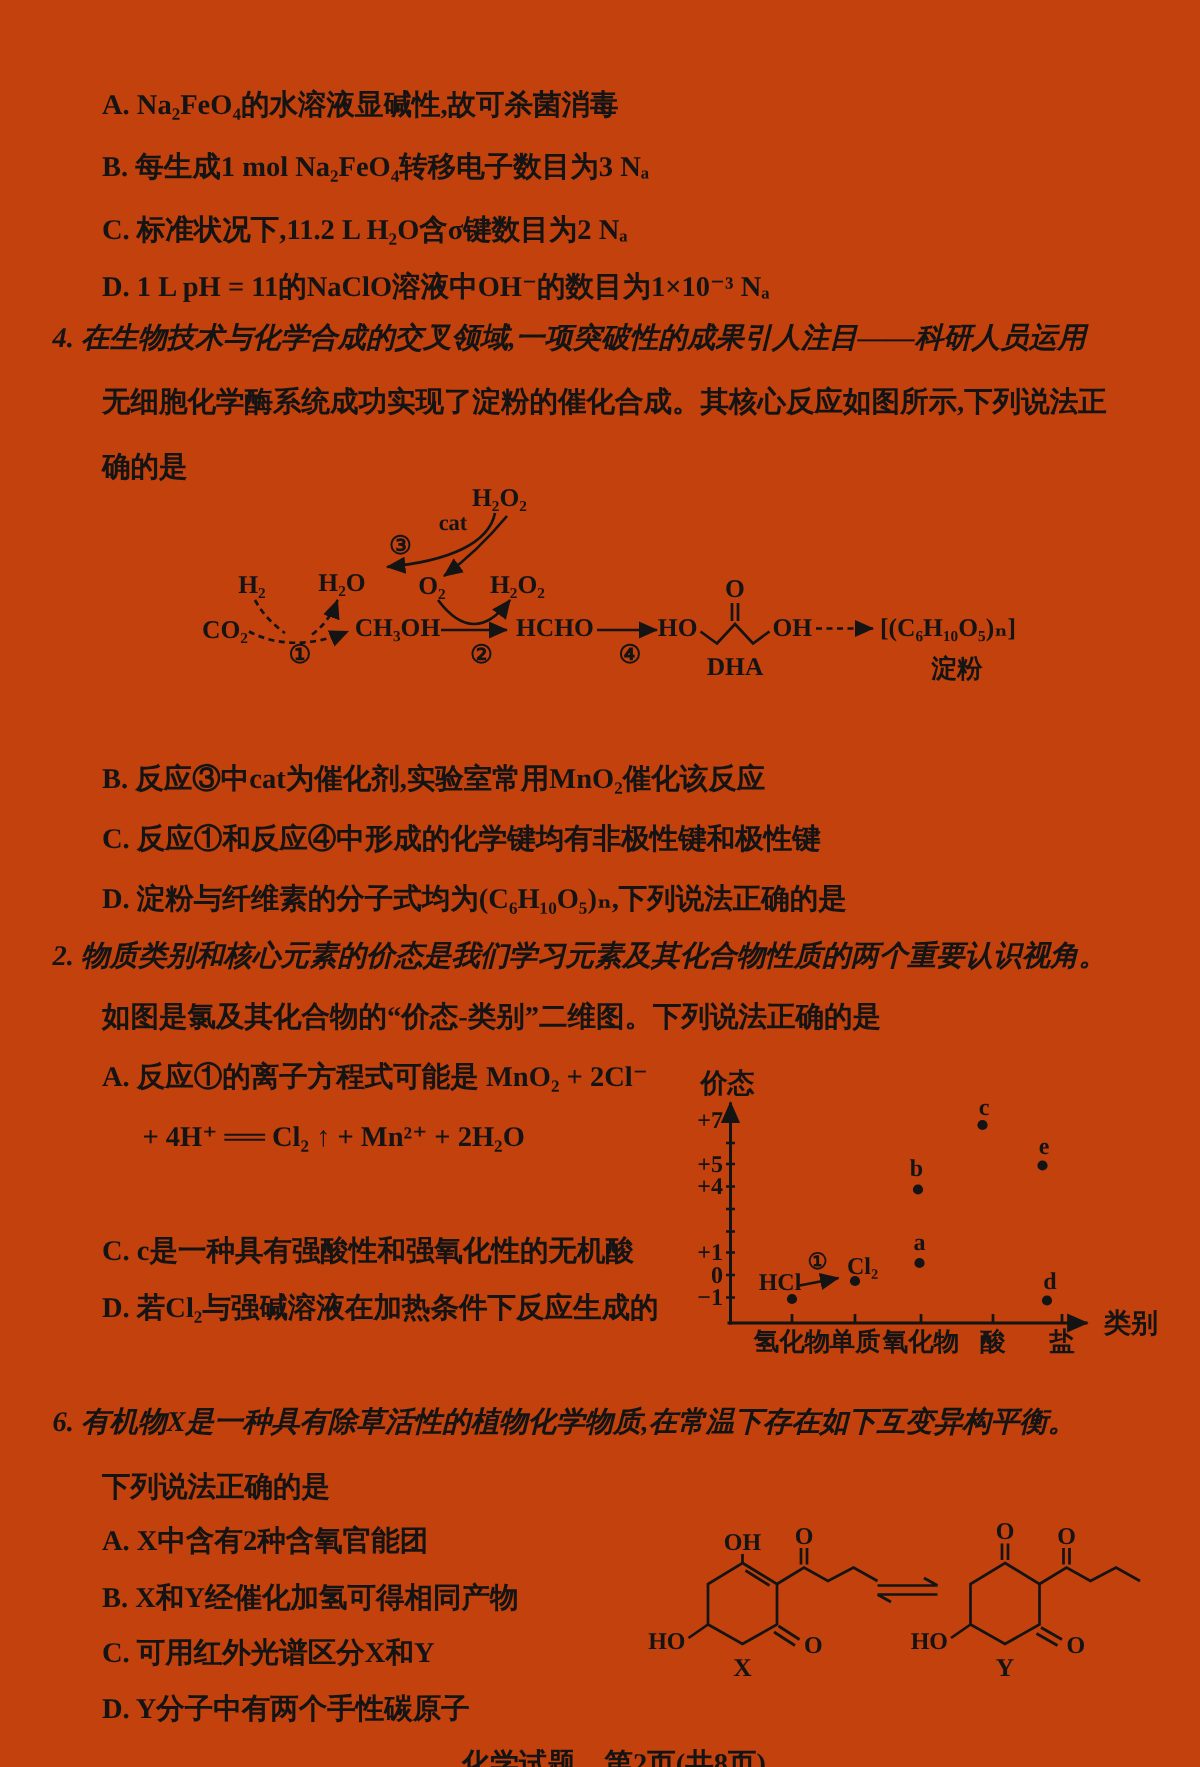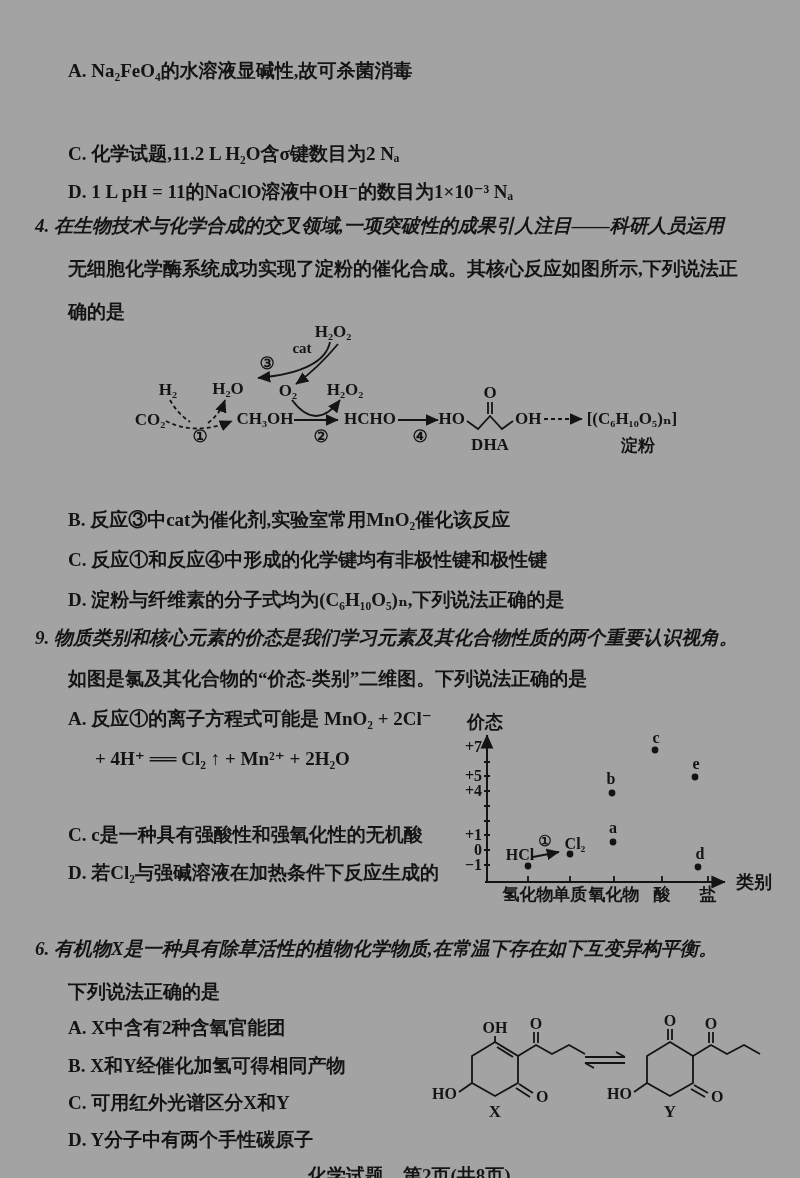--- a/index.html
+++ b/index.html
@@ -1,16 +1,16 @@
 <!DOCTYPE html>
 <html><head>
 <meta charset="utf-8">
 <style>
   html,body{margin:0;padding:0;background:#fff;}
-  .page{position:relative;width:800px;height:1178px;background:#a3a3a3;overflow:hidden;
+  .page{position:relative;width:800px;height:1178px;background:#c2410c;overflow:hidden;
         font-family:"Liberation Serif","DejaVu Serif",serif;color:#141414;}
   .ln{position:absolute;font-size:19px;line-height:22px;white-space:nowrap;font-weight:600;}
   .qline{left:35px;font-style:italic;}
   .cont{left:68px;}
   .opt{left:68px;}
   .sub{left:95px;}
   .footer{position:absolute;left:308px;top:1163px;font-size:19px;font-weight:600;white-space:nowrap;}
   svg{position:absolute;overflow:visible;}
   svg text{font-family:"Liberation Serif","DejaVu Serif",serif;fill:#141414;font-weight:600;}
   .f17{font-size:17px;} .f16{font-size:16px;} .f15{font-size:15px;} .f18{font-size:18px;}
@@ -18,21 +18,22 @@
   .stk2{stroke:#141414;stroke-width:2;fill:none;}
   .dsh{stroke-dasharray:4 3;}
   .dot{fill:#141414;}
 </style>
 </head>
 <body>
 
 <div class="page">
 
   <div class="ln opt" style="top:60px">A. Na₂FeO₄的水溶液显碱性,故可杀菌消毒</div>
-  <div class="ln opt" style="top:143px">C. 化学试题,11.2 L H₂O含σ键数目为2 Nₐ</div>
+  <div class="ln opt" style="top:101px">B. 每生成1 mol Na₂FeO₄转移电子数目为3 Nₐ</div>
+  <div class="ln opt" style="top:143px">C. 标准状况下,11.2 L H₂O含σ键数目为2 Nₐ</div>
   <div class="ln opt" style="top:181px">D. 1 L pH = 11的NaClO溶液中OH⁻的数目为1×10⁻³ Nₐ</div>
 
   <div class="ln qline" style="top:215px">4. 在生物技术与化学合成的交叉领域,一项突破性的成果引人注目——科研人员运用</div>
   <div class="ln cont" style="top:258px">无细胞化学酶系统成功实现了淀粉的催化合成。其核心反应如图所示,下列说法正</div>
   <div class="ln cont" style="top:301px">确的是</div>
 
   <svg style="left:130px;top:320px" width="560" height="138" viewBox="0 0 560 138">
     <defs>
       <marker id="arrA" viewBox="0 0 10 10" refX="8.5" refY="5" markerWidth="8" markerHeight="8" orient="auto">
         <path d="M0,1 L9,5 L0,9 z" fill="#141414"></path>
@@ -74,21 +75,21 @@
 
     <path class="stk dsh" d="M 414,99 L 452,99" marker-end="url(#arrA)"></path>
     <text class="f17" x="502" y="104" text-anchor="middle">[(C₆H₁₀O₅)ₙ]</text>
     <text class="f17" x="508" y="131" text-anchor="middle">淀粉</text>
   </svg>
 
   <div class="ln opt" style="top:509px">B. 反应③中cat为催化剂,实验室常用MnO₂催化该反应</div>
   <div class="ln opt" style="top:549px">C. 反应①和反应④中形成的化学键均有非极性键和极性键</div>
   <div class="ln opt" style="top:589px">D. 淀粉与纤维素的分子式均为(C₆H₁₀O₅)ₙ,下列说法正确的是</div>
 
-  <div class="ln qline" style="top:627px">9. 物质类别和核心元素的价态是我们学习元素及其化合物性质的两个重要认识视角。</div>
+  <div class="ln qline" style="top:627px">2. 物质类别和核心元素的价态是我们学习元素及其化合物性质的两个重要认识视角。</div>
   <div class="ln cont" style="top:668px">如图是氯及其化合物的“价态-类别”二维图。下列说法正确的是</div>
 
   <div class="ln opt" style="top:708px">A. 反应①的离子方程式可能是 MnO₂ + 2Cl⁻</div>
   <div class="ln sub" style="top:748px">+ 4H⁺ ══ Cl₂ ↑ + Mn²⁺ + 2H₂O</div>
   <div class="ln opt" style="top:824px">C. c是一种具有强酸性和强氧化性的无机酸</div>
   <div class="ln opt" style="top:862px">D. 若Cl₂与强碱溶液在加热条件下反应生成的</div>
 
   <svg style="left:435px;top:703px" width="355" height="205" viewBox="0 0 355 205">
     <defs>
       <marker id="arrB" viewBox="0 0 10 10" refX="8.5" refY="5" markerWidth="8" markerHeight="8" orient="auto">

